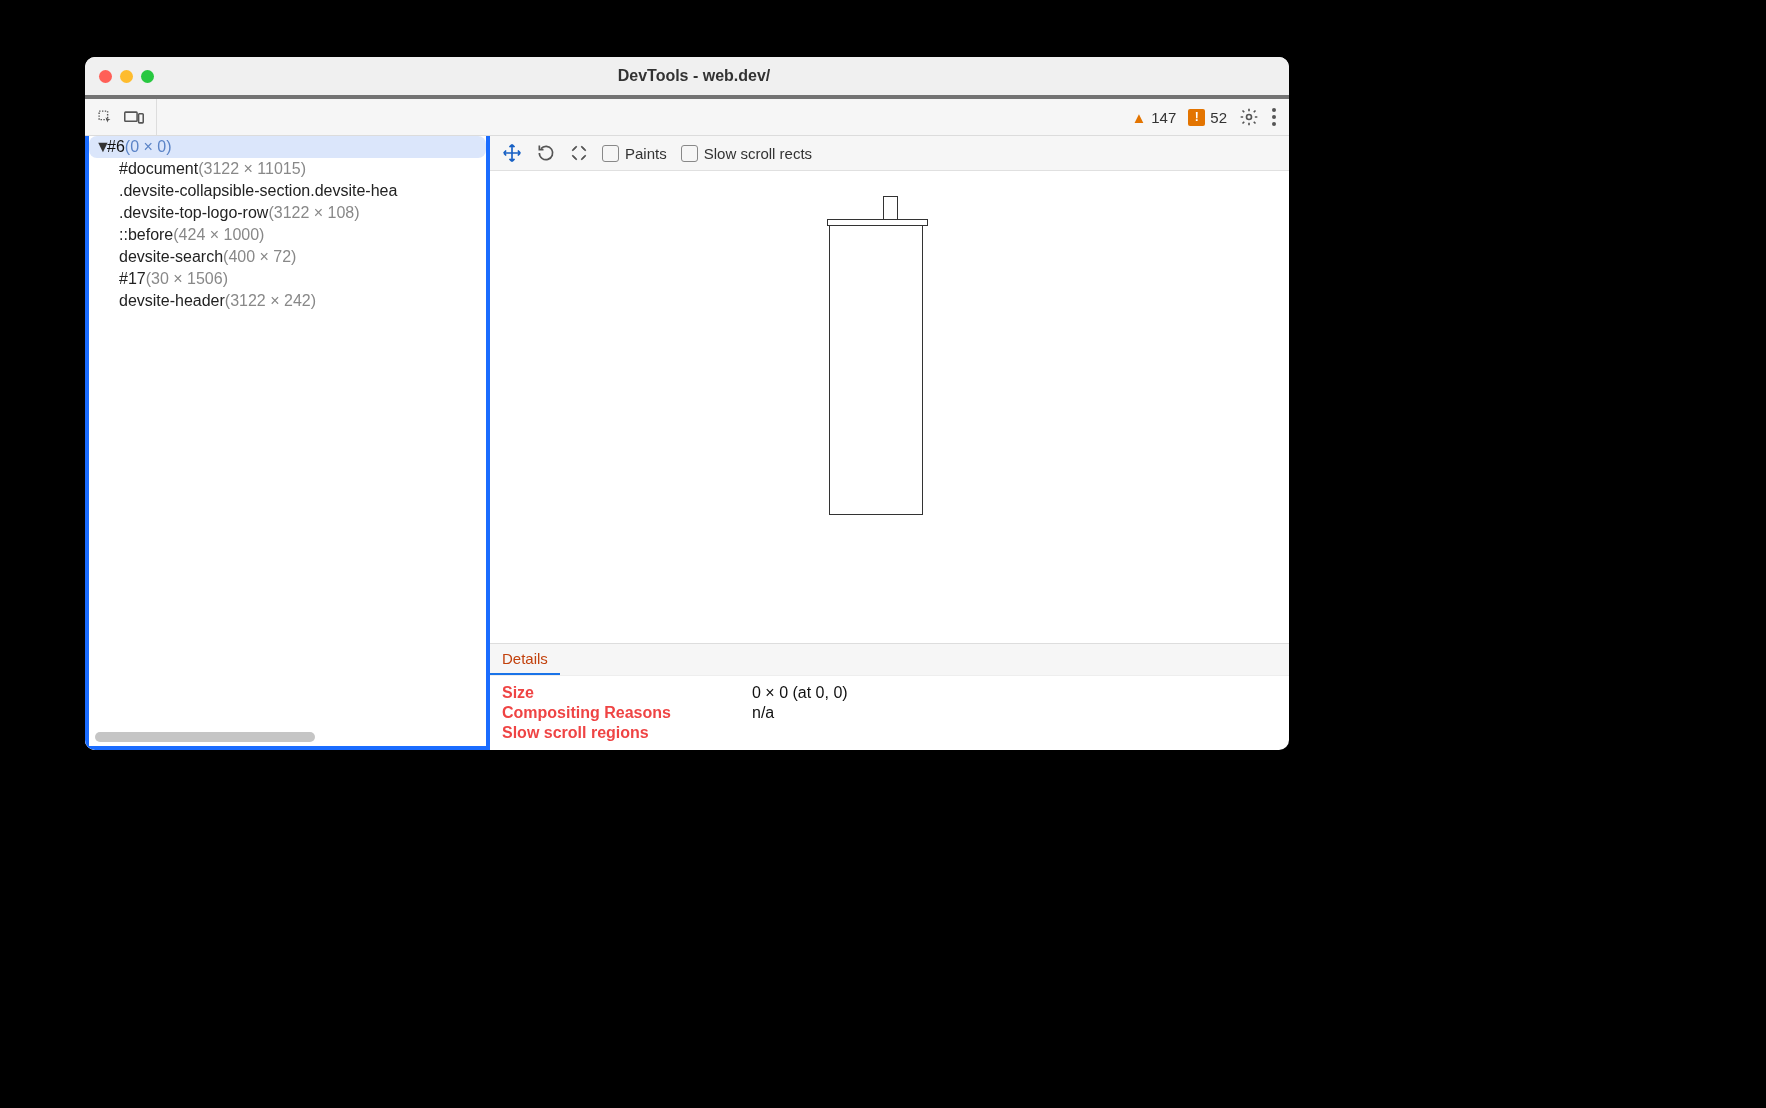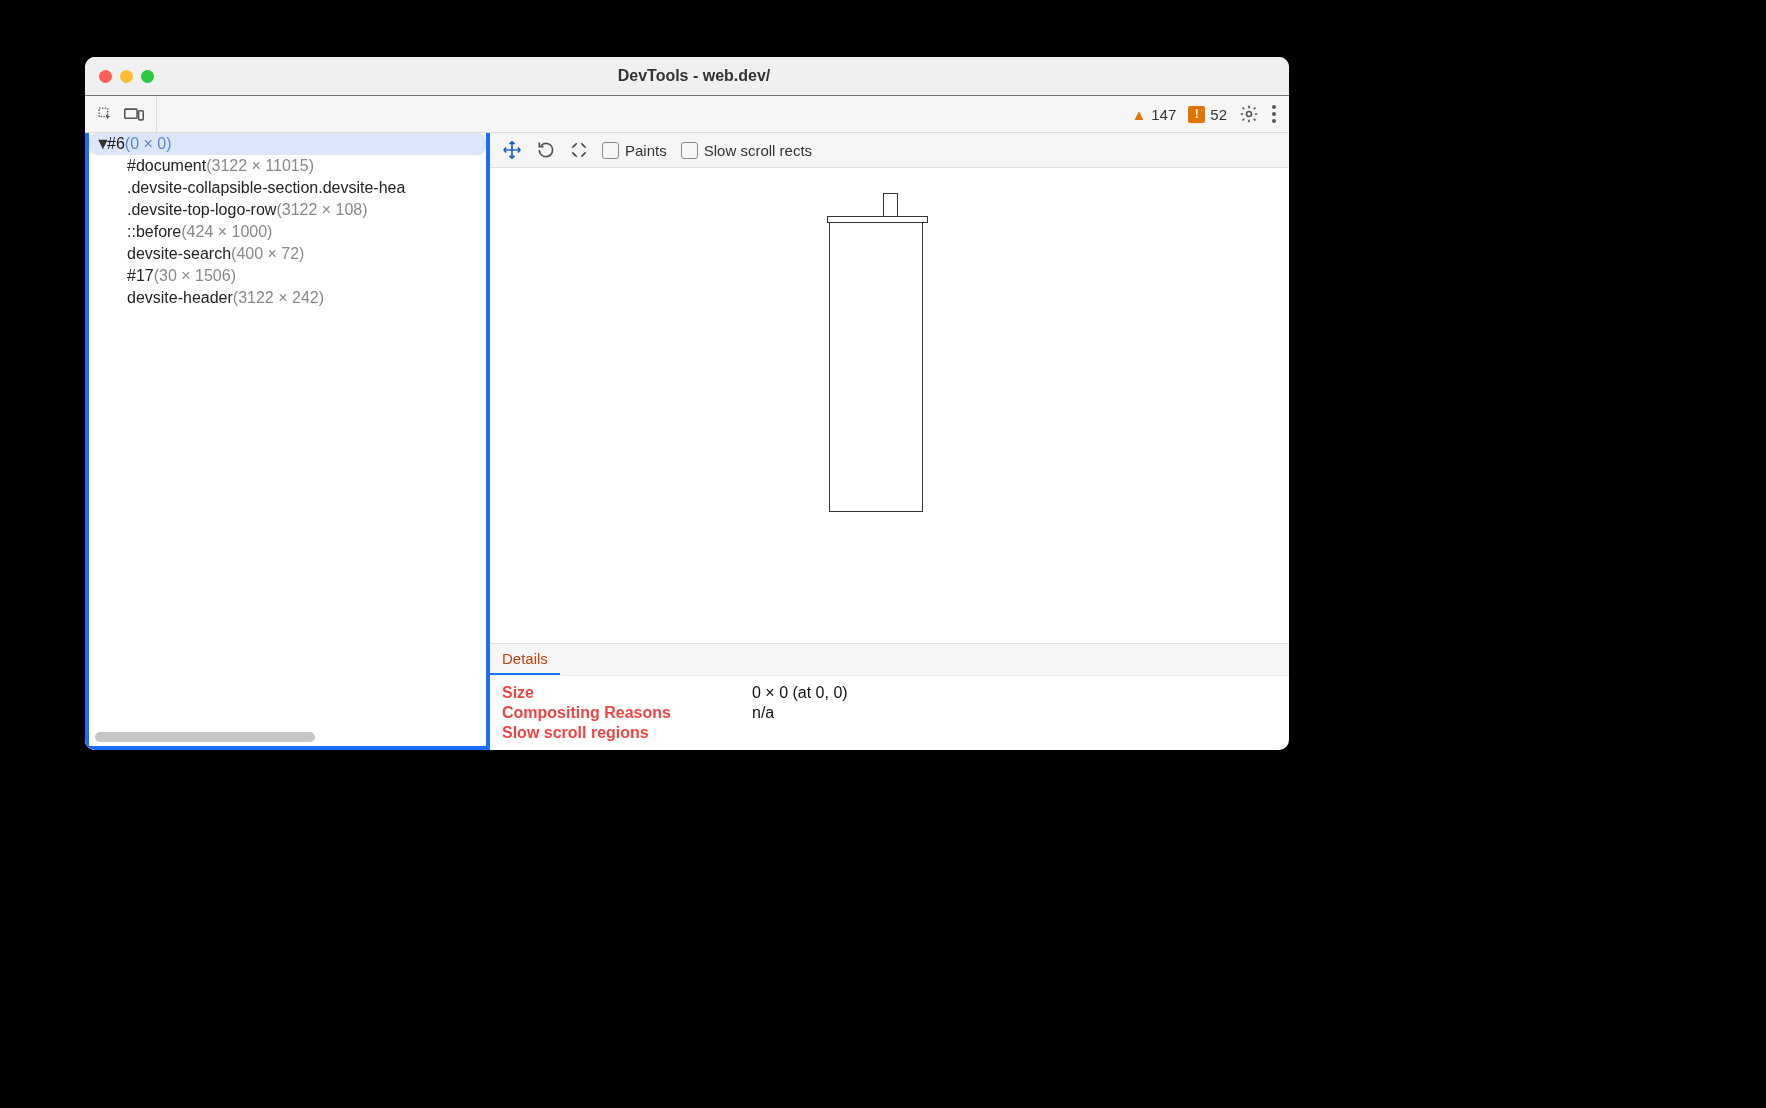--- a/index.html
+++ b/index.html
@@ -21,21 +21,21 @@
   background: #fff;
   border-radius: 10px;
   box-shadow: 0 20px 60px rgba(0,0,0,.5);
   display: flex;
   flex-direction: column;
   overflow: hidden;
 }
 .titlebar {
   height: 38px;
   background: #f0f0f0;
-  border-bottom: 1px solid #737373;
+  border-bottom: 4px solid #737373;
   display: flex;
   align-items: center;
 }
 .traffic {
   display: flex;
   gap: 8px;
   padding-left: 14px;
   width: 80px;
 }
 .traffic .dot {
@@ -154,21 +154,21 @@
 .tree-row .dim {
   color: #888;
 }
 .tree-row.sel .name {
   color: #111;
 }
 .tree-row.sel .dim {
   color: #5b84c7;
 }
 .tree-row.child {
-  padding-left: 38px;
+  padding-left: 30px;
 }
 .arrow {
   display: inline-block;
   width: 10px;
   color: #333;
   margin-right: 2px;
 }
 .scroll-bar {
   height: 10px;
   position: relative;

